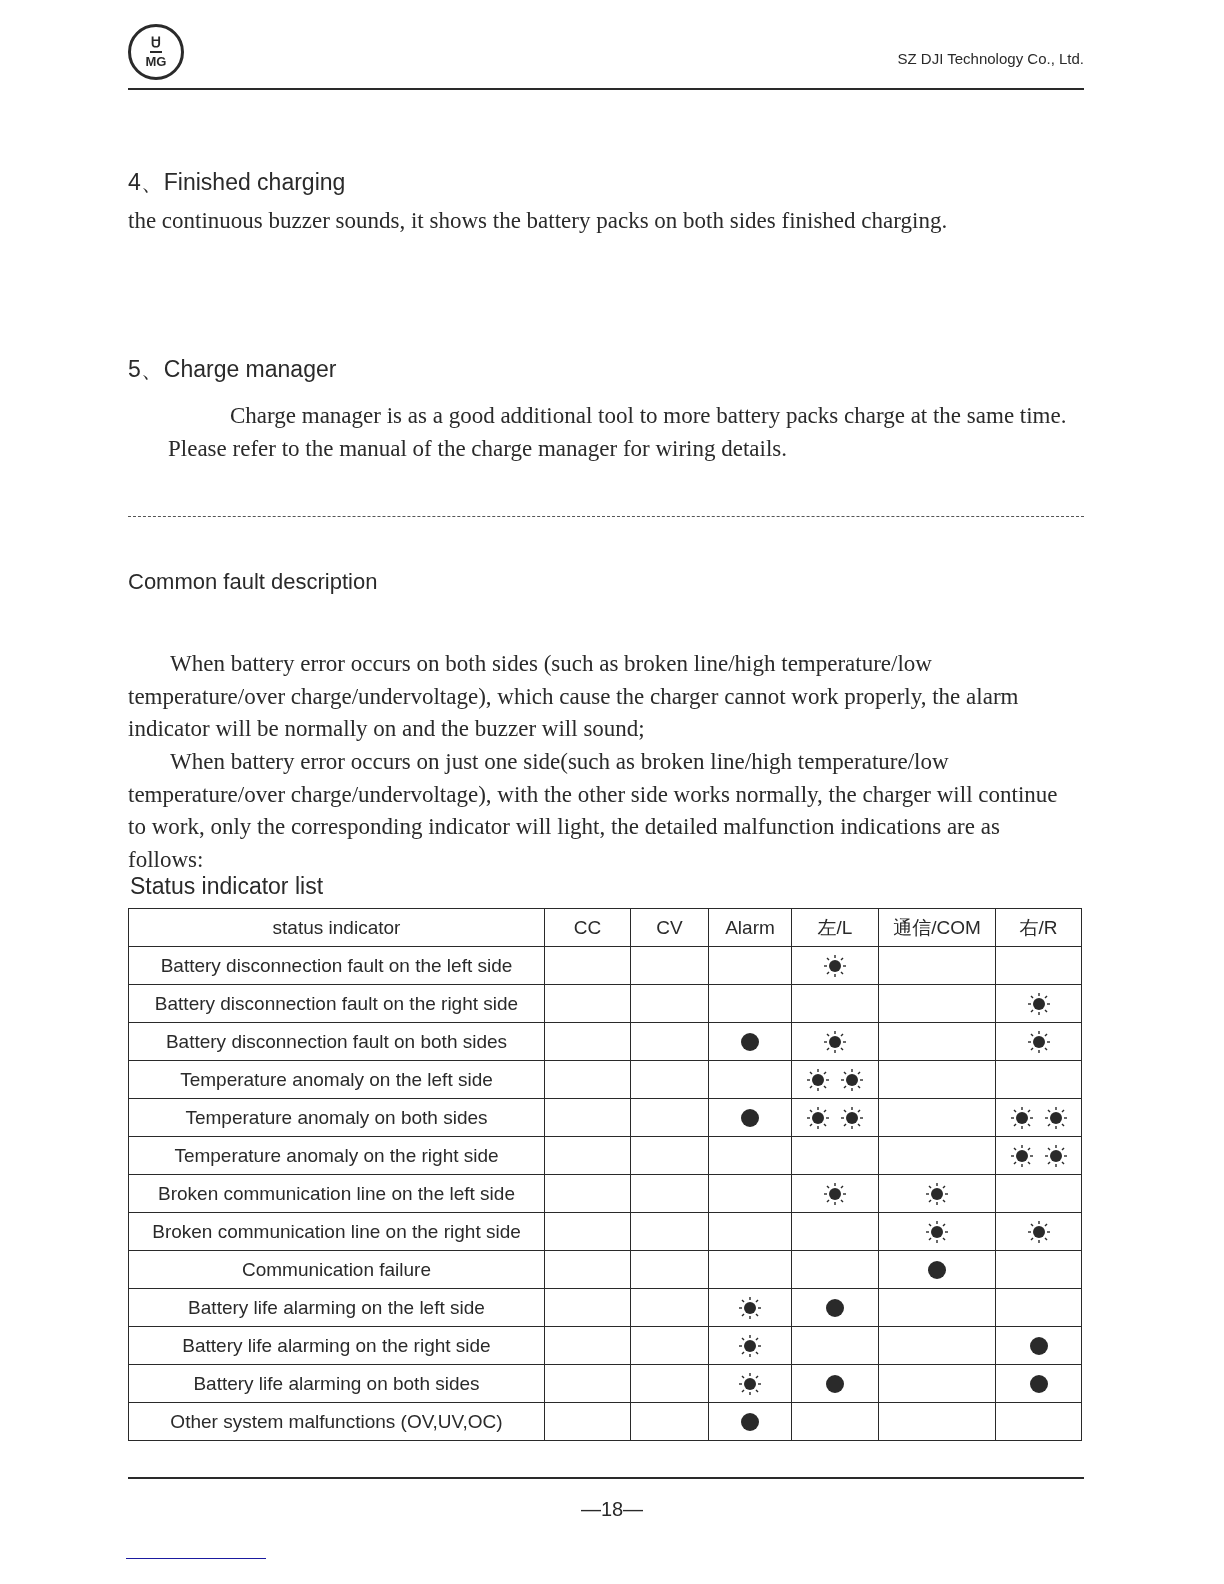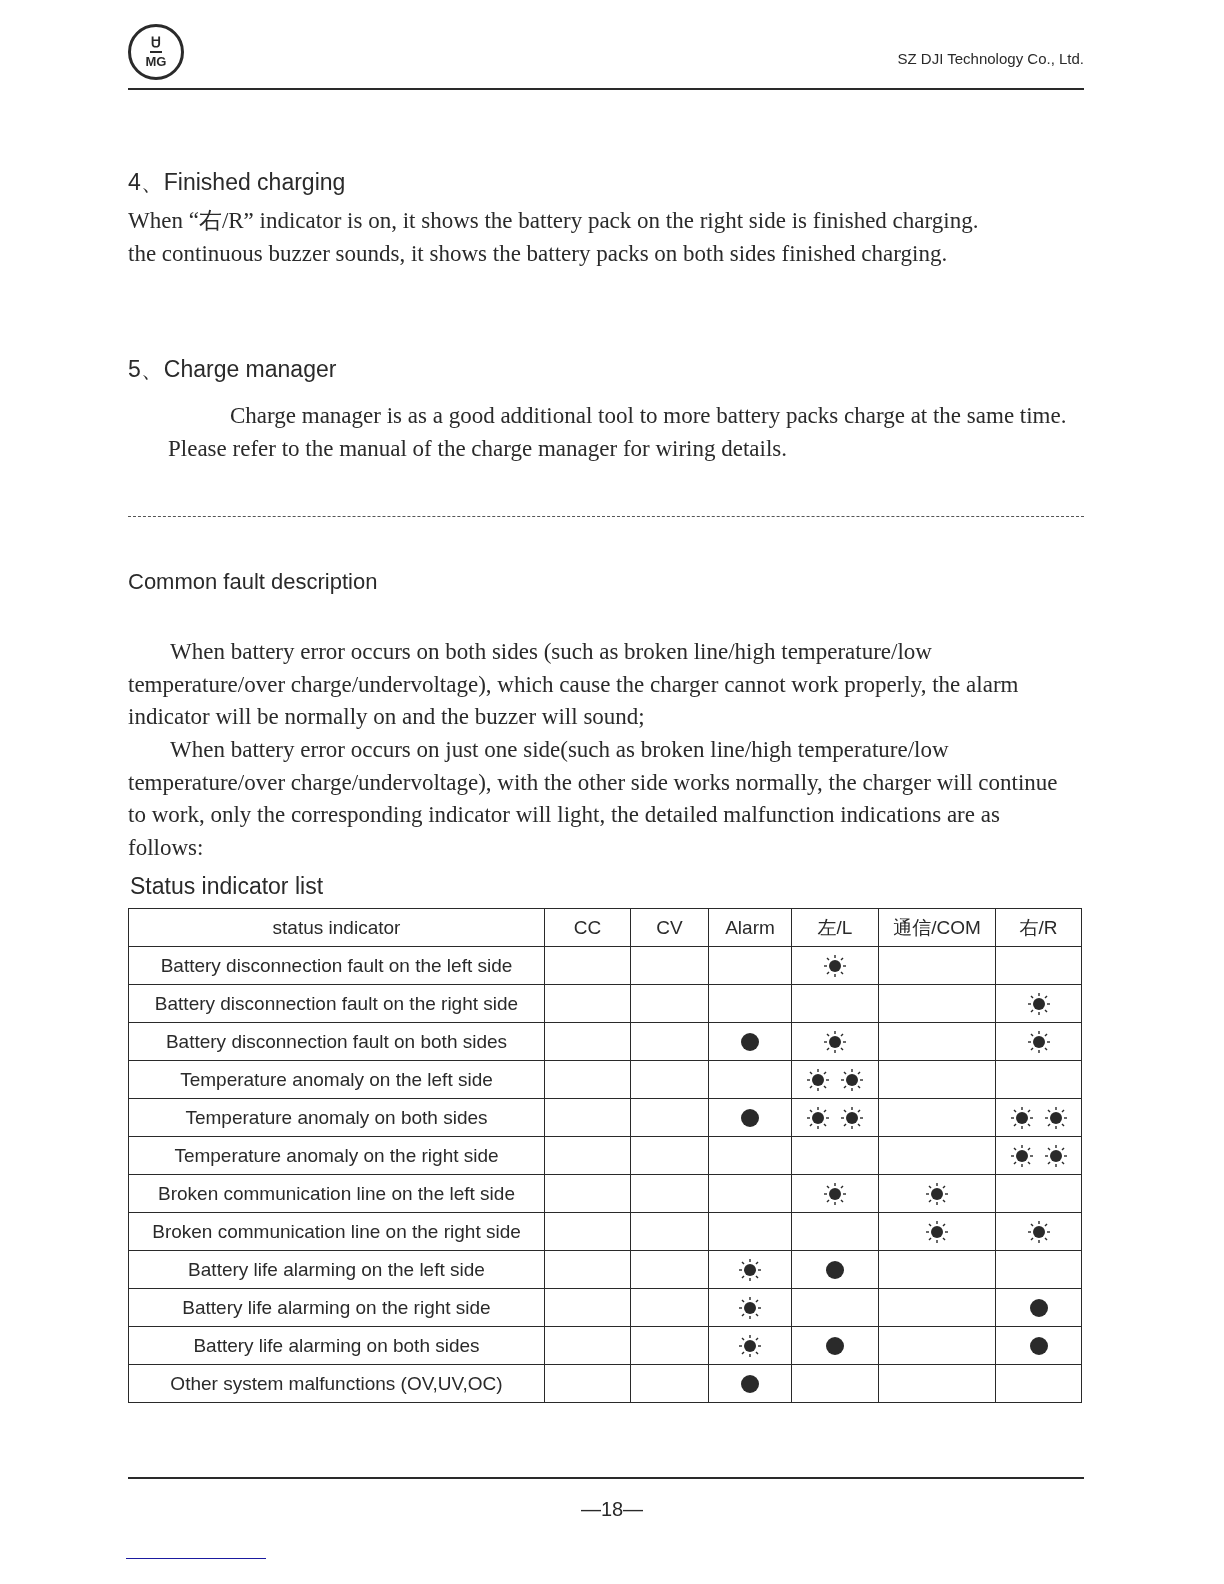--- a/index.html
+++ b/index.html
@@ -7,21 +7,21 @@
   .abs{position:absolute;}
   .logo{left:128px;top:24px;width:56px;height:56px;border:3px solid #2a2a2a;border-radius:50%;box-sizing:border-box;text-align:center;font-family:"Liberation Sans",sans-serif;font-weight:bold;}
   .logo .top{display:block;font-size:14px;line-height:14px;margin-top:8px;}
   .logo .bar{display:block;width:12px;height:2px;background:#2a2a2a;margin:2px auto 2px;}
   .logo .mg{display:block;font-size:13px;line-height:14px;}
   .company{right:140px;top:50px;font-family:Liberation Sans, sans-serif;font-size:15px;}
   .hrule{left:128px;width:956px;height:2px;background:#2a2a2a;}
   .h4{font-family:"Liberation Sans",sans-serif;font-size:23px;left:128px;}
   .serif{font-family:"Liberation Serif",serif;font-size:23px;line-height:32.5px;}
   .para{left:128px;width:970px;}
-  .indent{text-indent:42px;}
+  .indent{text-indent:42px;margin-top:12px;}
   .dash{left:128px;top:516px;width:956px;border-top:1.5px dashed #555;}
   .table{left:128px;top:908px;border-collapse:collapse;font-family:"Liberation Sans",sans-serif;font-size:19px;}
   .table td,.table th{border:1.5px solid #2a2a2a;height:37px;padding:0;text-align:center;font-weight:normal;}
   .c0{width:415px;margin-left:36px;} .c1{width:85px;} .c2{width:77px;} .c3{width:82px;margin-top:48px;} .c4{width:86px;} .c5{width:116px;} .c6{width:85px;}
   .sun{display:inline-block;width:22px;height:22px;position:relative;vertical-align:middle;margin:0 6px;}
   .sun::before{content:"";position:absolute;left:5px;top:5px;width:12px;height:12px;border-radius:50%;background:#2a2a2a;}
   .sun svg{position:absolute;left:0;top:0;}
   .dot{display:inline-block;width:18px;height:18px;border-radius:50%;background:#2a2a2a;vertical-align:middle;}
   .footer-rule{left:128px;top:1477px;width:956px;height:1.5px;background:#2a2a2a;}
   .pagenum{left:0;width:1224px;top:1498px;text-align:center;font-family:"Liberation Sans",sans-serif;font-size:20px;}
@@ -33,21 +33,20 @@
 <div class="abs logo">
   <span class="top">Ꮜ</span>
   <span class="bar"></span>
   <span class="mg">MG</span>
 </div>
 <div class="abs company">SZ DJI Technology Co., Ltd.</div>
 <div class="abs hrule" style="top:88px;"></div>
 
 <div class="abs h4" style="top:167px;">4、Finished charging</div>
 <div class="abs serif para" style="top:205px;">
-  <div>When “右/R” indicator is on, it shows the battery pack on the right side is finished charging.</div>
   <div>the continuous buzzer sounds, it shows the battery packs on both sides finished charging.</div>
 </div>
 
 <div class="abs h4" style="top:354px;">5、Charge manager</div>
 <div class="abs serif" style="top:400px;left:168px;width:900px;text-indent:62px;">Charge manager is as a good additional tool to more battery packs charge at the same time. Please refer to the manual of the charge manager for wiring details.</div>
 
 <div class="abs dash"></div>
 
 <div class="abs h4" style="top:569px;font-size:22px;">Common fault description</div>
 <div class="abs serif para indent" style="top:636px;width:950px;">When battery error occurs on both sides (such as broken line/high temperature/low temperature/over charge/undervoltage), which cause the charger cannot work properly, the alarm indicator will be normally on and the buzzer will sound;</div>
@@ -310,20 +309,29 @@
                 <line x1="0" y1="11" x2="3" y2="11"></line>
                 <line x1="19" y1="11" x2="22" y2="11"></line>
                 <line x1="3" y1="3" x2="5" y2="5"></line>
                 <line x1="17" y1="17" x2="19" y2="19"></line>
                 <line x1="19" y1="3" x2="17" y2="5"></line>
                 <line x1="3" y1="19" x2="5" y2="17"></line>
               </g>
             </svg></span></td>
       </tr>
       <tr>
+        <td>Communication failure</td>
+        <td></td>
+        <td></td>
+        <td></td>
+        <td></td>
+        <td><span class="dot"></span></td>
+        <td></td>
+      </tr>
+      <tr>
         <td>Battery life alarming on the left side</td>
         <td></td>
         <td></td>
         <td><span class="sun"><svg width="22" height="22" viewBox="0 0 22 22">
               <g stroke="#2a2a2a" stroke-width="1.4">
                 <line x1="11" y1="0" x2="11" y2="3"></line>
                 <line x1="11" y1="19" x2="11" y2="22"></line>
                 <line x1="0" y1="11" x2="3" y2="11"></line>
                 <line x1="19" y1="11" x2="22" y2="11"></line>
                 <line x1="3" y1="3" x2="5" y2="5"></line>

